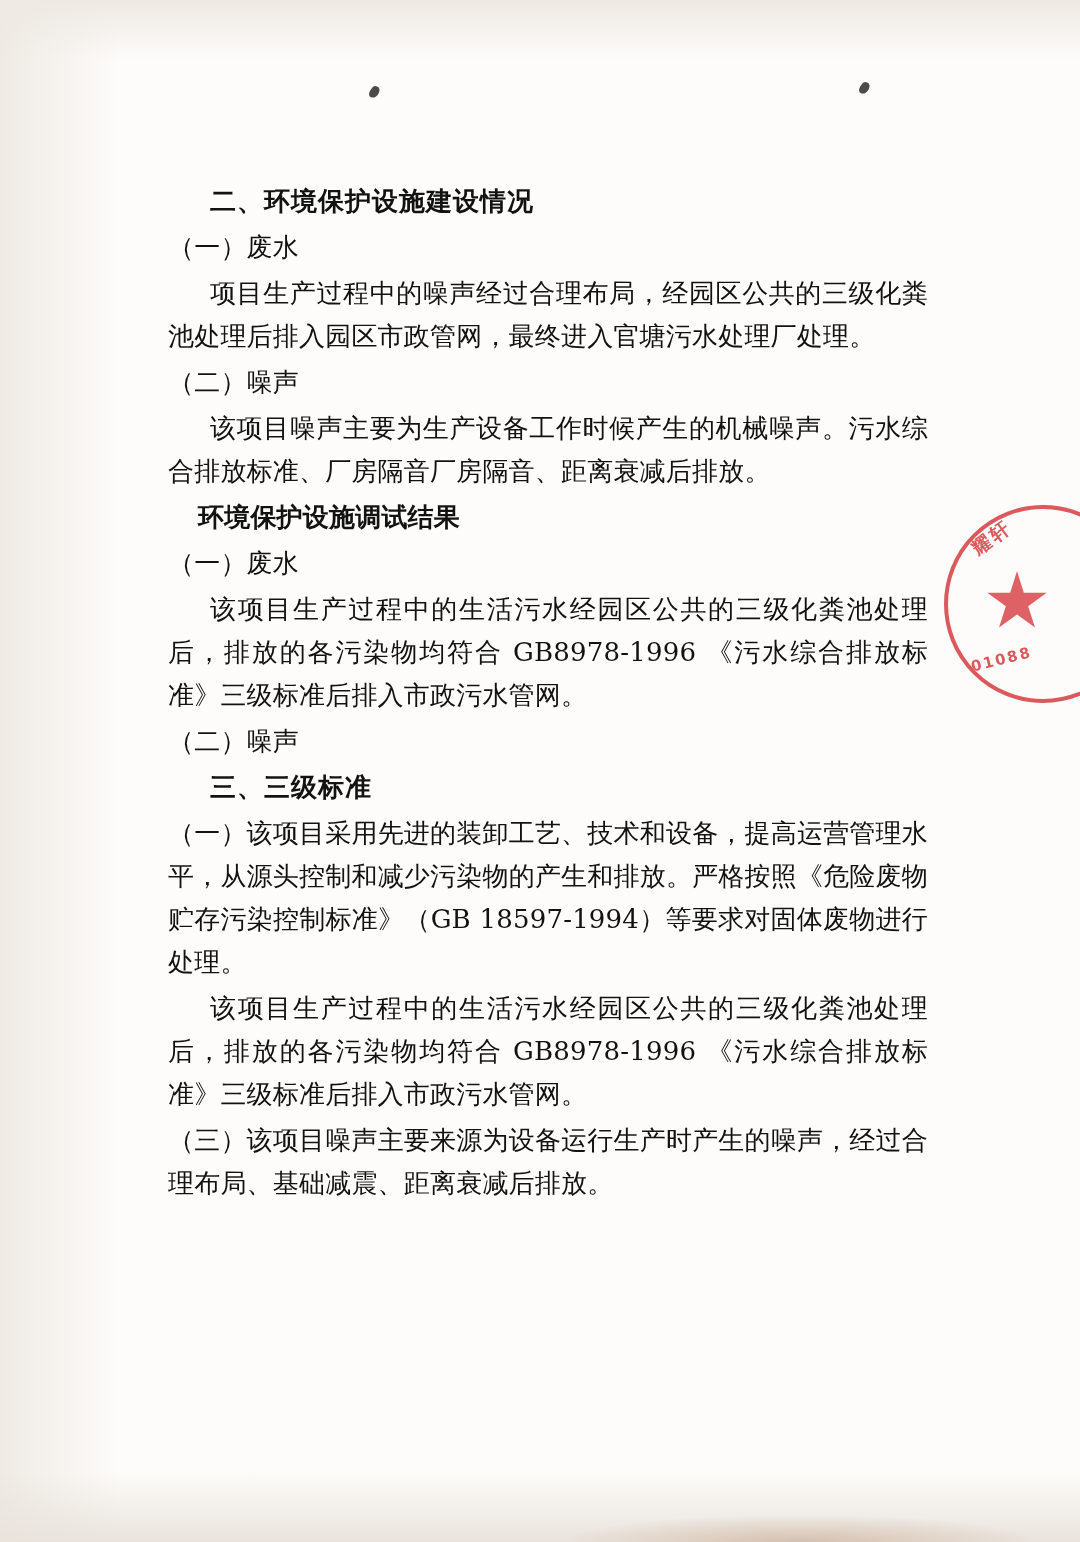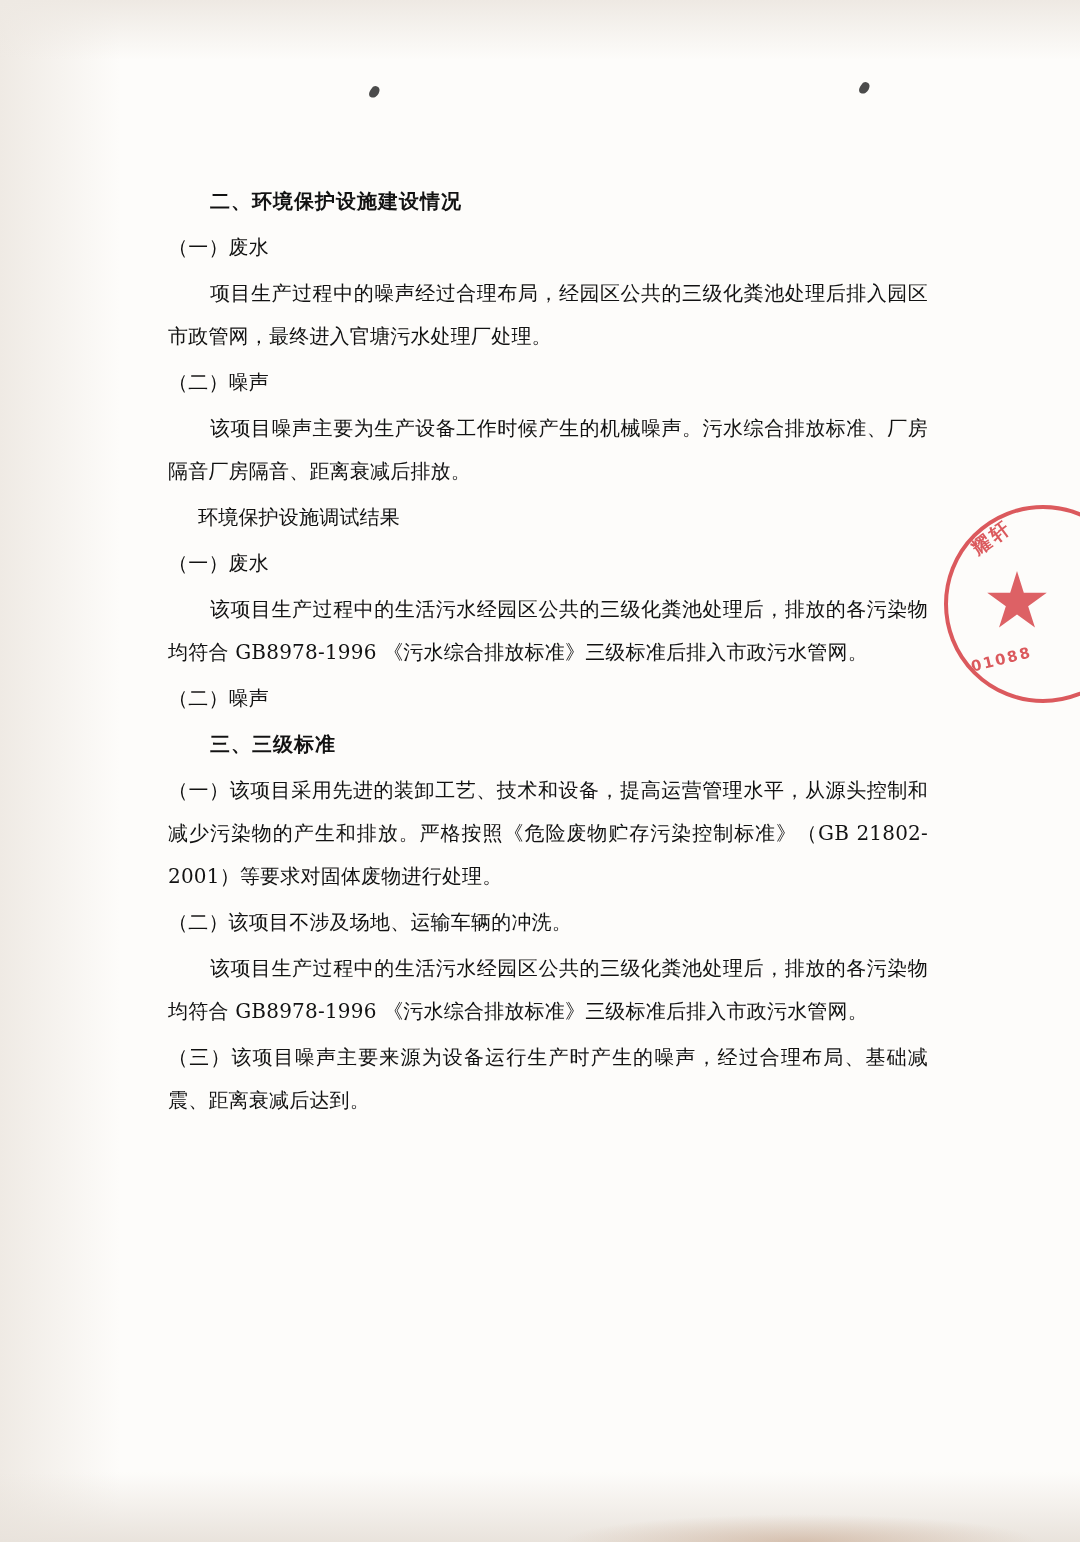--- a/index.html
+++ b/index.html
@@ -47,34 +47,34 @@
 
   .content {
     position: absolute;
     left: 168px;
     top: 180px;
     width: 760px;
   }
 
   p {
     margin: 0 0 3px 0;
-    font-size: 20px;
+    font-size: 26px;
     line-height: 43px;
     color: #121212;
     text-align: justify;
     text-justify: inter-ideograph;
     letter-spacing: 0.2px;
   }
   .heading {
     font-weight: bold;
     text-indent: 42px;
     letter-spacing: 1px;
   }
   .subheading {
-    font-weight: normal;
+    font-weight: bold;
     text-indent: 30px;
   }
   .label {
     text-indent: 0;
   }
   .body-indent {
     text-indent: 42px;
   }
 
   
@@ -161,24 +161,23 @@
     <p class="heading">二、环境保护设施建设情况</p>
     <p class="label">（一）废水</p>
     <p class="body-indent">项目生产过程中的噪声经过合理布局，经园区公共的三级化粪池处理后排入园区市政管网，最终进入官塘污水处理厂处理。</p>
     <p class="label">（二）噪声</p>
     <p class="body-indent">该项目噪声主要为生产设备工作时候产生的机械噪声。污水综合排放标准、厂房隔音厂房隔音、距离衰减后排放。</p>
     <p class="subheading">环境保护设施调试结果</p>
     <p class="label">（一）废水</p>
     <p class="body-indent">该项目生产过程中的生活污水经园区公共的三级化粪池处理后，排放的各污染物均符合 GB8978-1996 《污水综合排放标准》三级标准后排入市政污水管网。</p>
     <p class="label">（二）噪声</p>
     <p class="heading">三、三级标准</p>
-    <p class="label">（一）该项目采用先进的装卸工艺、技术和设备，提高运营管理水平，从源头控制和减少污染物的产生和排放。严格按照《危险废物贮存污染控制标准》（GB 21802-2001）等要求对固体废物进行处理。</p>
-    <p class="label">（二）该项目不涉及场地、运输车辆的冲洗。</p>
+    <p class="label">（一）该项目采用先进的装卸工艺、技术和设备，提高运营管理水平，从源头控制和减少污染物的产生和排放。严格按照《危险废物贮存污染控制标准》（GB 18597-1994）等要求对固体废物进行处理。</p>
     <p class="body-indent">该项目生产过程中的生活污水经园区公共的三级化粪池处理后，排放的各污染物均符合 GB8978-1996 《污水综合排放标准》三级标准后排入市政污水管网。</p>
-    <p class="label">（三）该项目噪声主要来源为设备运行生产时产生的噪声，经过合理布局、基础减震、距离衰减后达到。</p>
+    <p class="label">（三）该项目噪声主要来源为设备运行生产时产生的噪声，经过合理布局、基础减震、距离衰减后排放。</p>
   </div>
 
   <div class="seal">
     <div class="seal-star"></div>
     <div class="seal-text-top">耀轩</div>
     <div class="seal-text-bottom">001088</div>
     <div class="seal-arc"></div>
   </div>
 
 </div>

